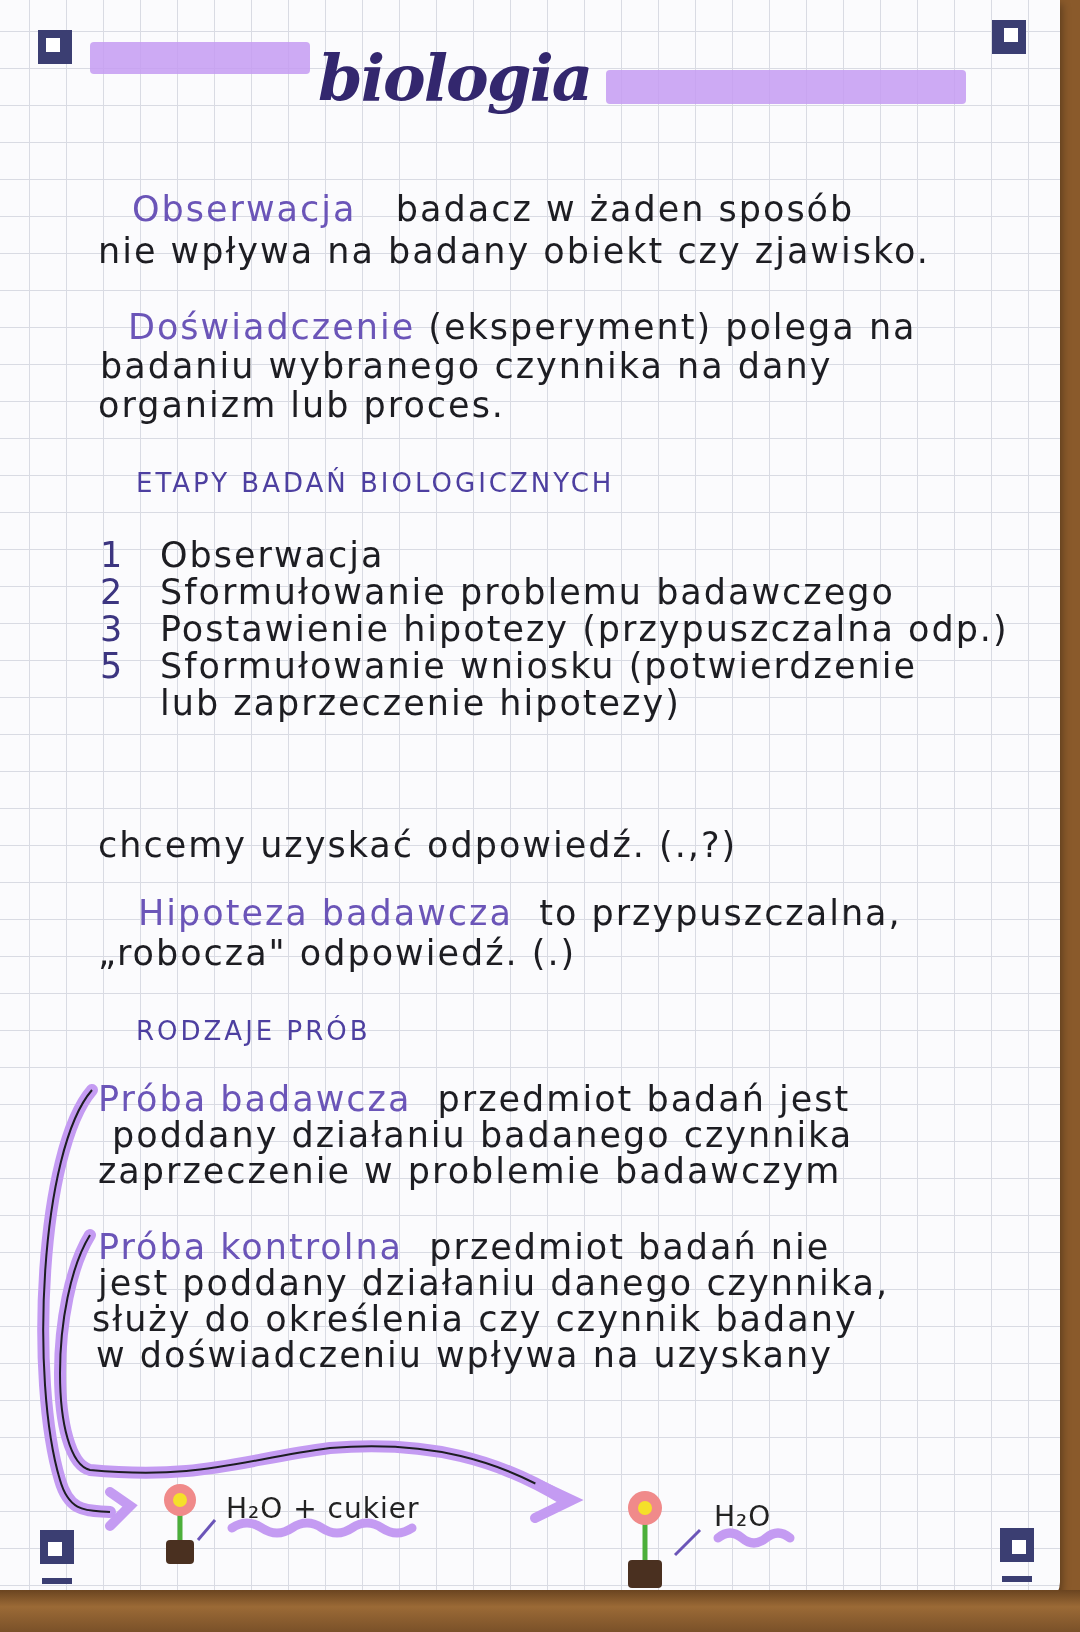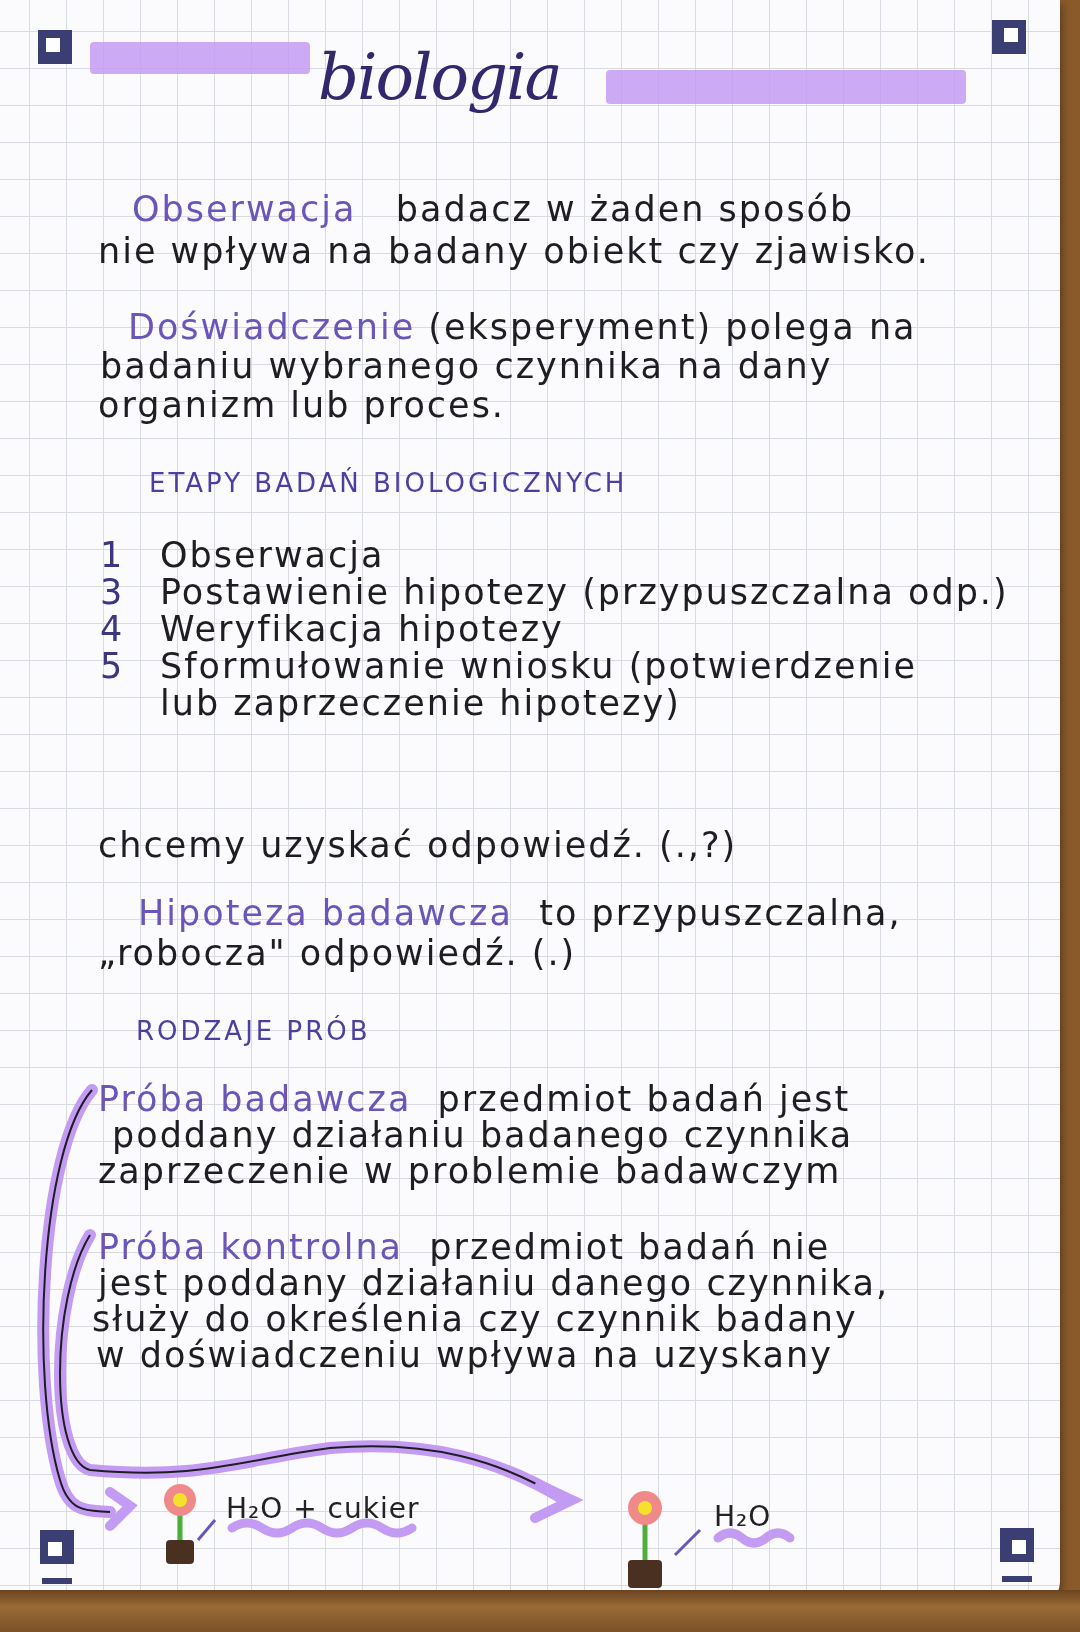--- a/index.html
+++ b/index.html
@@ -10,21 +10,21 @@
     border-bottom-right-radius:40px 30px;box-shadow:2px 4px 8px rgba(0,0,0,.35);}
   .wood{position:absolute;left:0;top:1590px;width:1080px;height:42px;background:linear-gradient(#6a4420,#9b6a36 40%,#7a5129);}
   .marker{position:absolute;width:34px;height:34px;background:#3b3e72;}
   .marker::after{content:"";position:absolute;width:14px;height:14px;background:#fff;}
   .m-tl{left:38px;left:38px;top:30px}.m-tl::after{left:8px;top:8px;}
   .m-tr{left:992px;top:20px}.m-tr::after{right:8px;top:8px;}
   .m-bl{left:40px;top:1530px}.m-bl::after{left:8px;bottom:8px;}
   .m-br{left:1000px;top:1528px}.m-br::after{right:8px;bottom:8px;}
   .bar-line{position:absolute;height:6px;background:#3b3e72;width:30px;}
   .hl{position:absolute;background:#c49bf2;opacity:.85;border-radius:4px;}
-  .title{position:absolute;left:318px;top:40px;font-family:"DejaVu Serif",serif;font-style:italic;font-weight:normal;
+  .title{position:absolute;left:318px;top:40px;font-family:"DejaVu Serif",serif;font-style:italic;font-weight:bold;
     font-size:64px;color:#33276e;letter-spacing:-2px;}
   .txt{position:absolute;font-size:35px;color:#1d1d22;line-height:38px;letter-spacing:2px;white-space:nowrap;}
   .purple{color:#6b55b8;}
   .caps{font-size:26px;color:#4d3fa0;letter-spacing:3px;}
   .num{color:#3c3580;display:inline-block;width:60px;}
   .list .row{height:37px;}
   .label{position:absolute;font-size:28px;color:#222;letter-spacing:1px;text-align:right;}
   svg{position:absolute;left:0;top:0;}
 </style>
 </head>
@@ -49,25 +49,25 @@
   </div>
   <div class="txt" style="left:98px;top:232px">nie wpływa na badany obiekt czy zjawisko.</div>
 
   <div class="txt" style="left:128px;top:308px">
     <span class="purple">Doświadczenie</span>
     <span>(eksperyment) polega na</span>
   </div>
   <div class="txt" style="left:100px;top:347px">badaniu wybranego czynnika na dany</div>
   <div class="txt" style="left:98px;top:386px">organizm lub proces.</div>
 
-  <div class="txt caps" style="left:149px;top:464px">ETAPY BADAŃ BIOLOGICZNYCH</div>
+  <div class="txt caps" style="left:136px;top:464px">ETAPY BADAŃ BIOLOGICZNYCH</div>
   <div class="txt list" style="left:100px;top:536px">
     <div class="row"><span class="num">1</span><span>Obserwacja</span></div>
+    <div class="row"><span class="num">2</span><span>Sformułowanie problemu badawczego</span></div>
     <div class="row"><span class="num">3</span><span>Postawienie hipotezy (przypuszczalna odp.)</span></div>
-    <div class="row"><span class="num">4</span><span>Weryfikacja hipotezy</span></div>
     <div class="row"><span class="num">5</span><span>Sformułowanie wniosku (potwierdzenie</span></div>
     <div class="row"><span class="num"></span><span>lub zaprzeczenie hipotezy)</span></div>
   </div>
 
   <div class="txt" style="left:98px;top:826px">chcemy uzyskać odpowiedź. (.,?)</div>
 
   <div class="txt" style="left:138px;top:894px">
     <span class="purple">Hipoteza badawcza</span>
     &nbsp;<span>to przypuszczalna,</span>
   </div>

